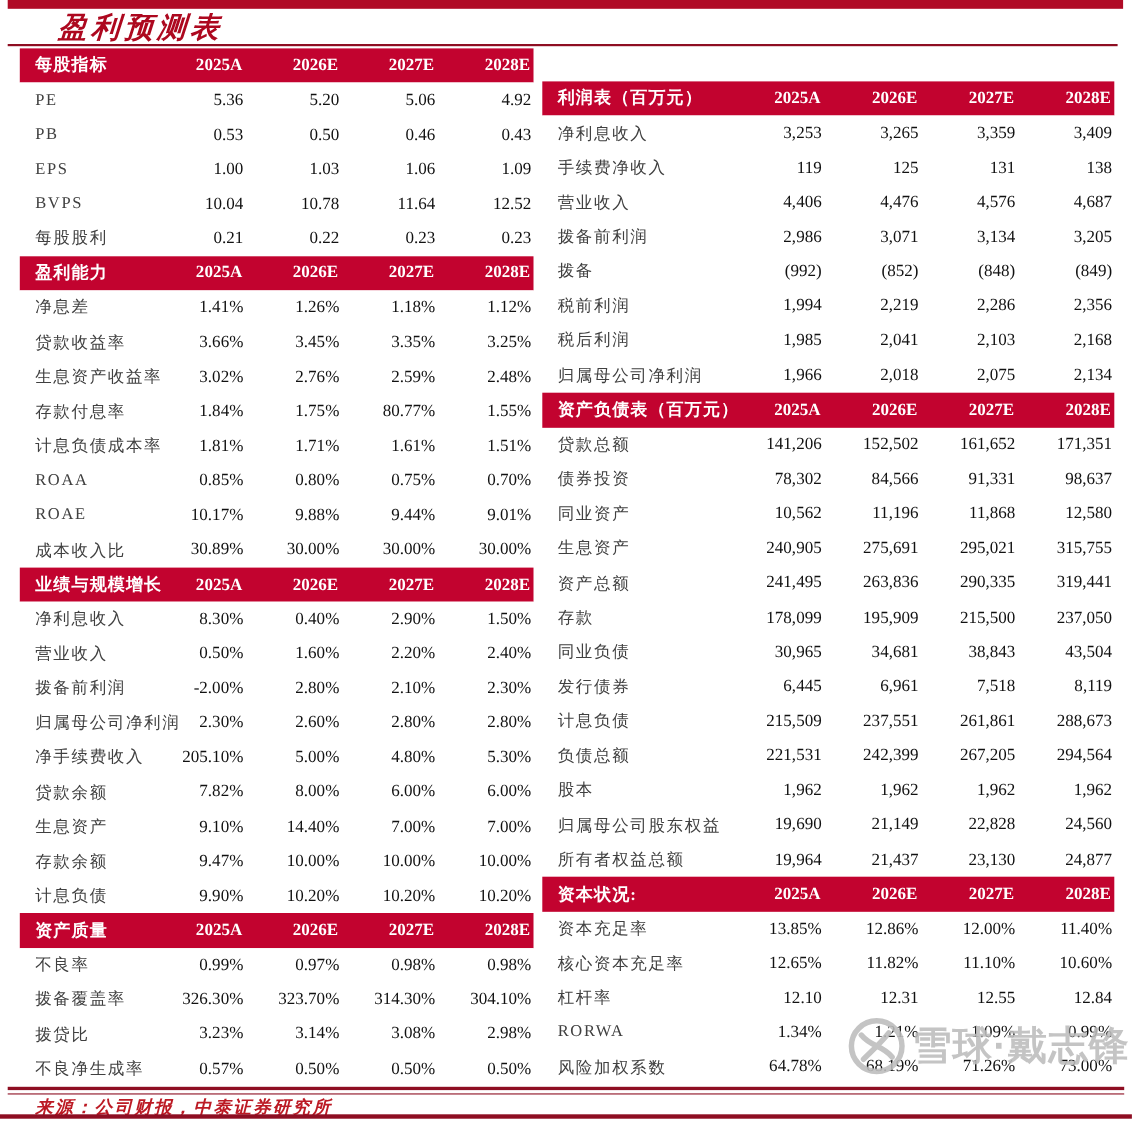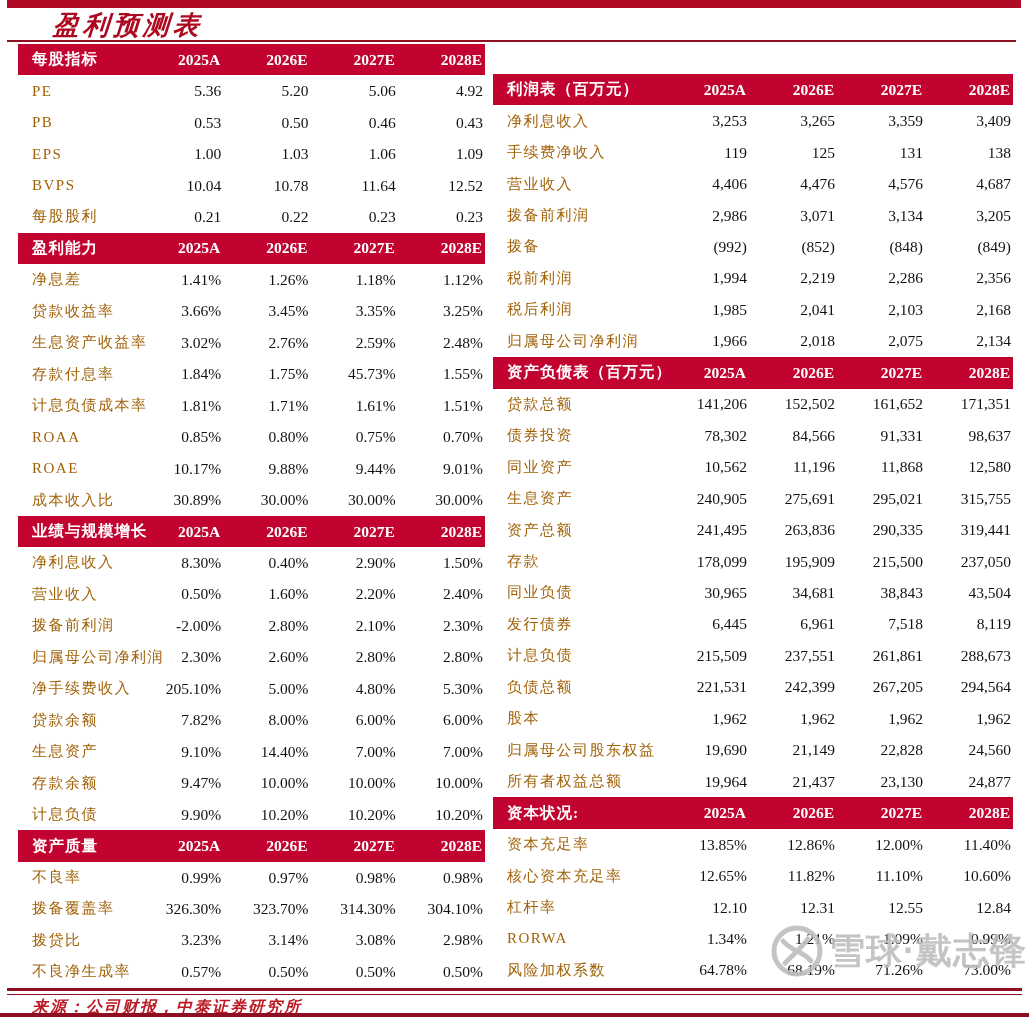--- a/index.html
+++ b/index.html
@@ -21,21 +21,21 @@
 
   .unit { height:31.467px; display:grid; align-items:center; }
   .col-left  .unit { grid-template-columns:118px 1fr 1fr 1fr 1fr; }
   .col-right .unit { grid-template-columns:168px 1fr 1fr 1fr 1fr; }
 
   .sec-header { background:#c2032f; color:#ffffff; font-weight:bold; font-size:15.5px; }
   .sec-label  { padding-left:14px; letter-spacing:1px; white-space:nowrap; }
   .sec-year   { text-align:right; padding-right:3px; font-size:15.5px; }
 
   .t-row { background:#ffffff; font-size:15.5px; }
-  .row-label { padding-left:14px; letter-spacing:1.5px; white-space:nowrap; font-size:15px; color:#a16207; }
+  .row-label { padding-left:14px; letter-spacing:1.5px; white-space:nowrap; font-size:15px; color:#404040; }
   .num { text-align:right; padding-right:2px; color:#111111; }
 
   .rule-thick { position:absolute; left:7px; right:7px; top:988px; height:2.5px; background:#8e0e22; }
   .rule-thin  { position:absolute; left:7px; right:7px; top:993.8px; height:1.2px; background:#8e0e22; }
   .source-note {
     position:absolute; left:32px; top:997px; font-size:16px; font-weight:bold;
     color:#bc1a24; letter-spacing:2px; font-style:italic;
   }
   .bottom-bar { position:absolute; left:0; right:0; top:1013px; height:3.5px; background:#8e0e22; }
 
@@ -125,21 +125,21 @@
         <span class="row-label">生息资产收益率</span>
         <span class="num">3.02%</span>
         <span class="num">2.76%</span>
         <span class="num">2.59%</span>
         <span class="num">2.48%</span>
       </div>
       <div class="unit t-row">
         <span class="row-label">存款付息率</span>
         <span class="num">1.84%</span>
         <span class="num">1.75%</span>
-        <span class="num">45.73%</span>
+        <span class="num">80.77%</span>
         <span class="num">1.55%</span>
       </div>
       <div class="unit t-row">
         <span class="row-label">计息负债成本率</span>
         <span class="num">1.81%</span>
         <span class="num">1.71%</span>
         <span class="num">1.61%</span>
         <span class="num">1.51%</span>
       </div>
       <div class="unit t-row">

